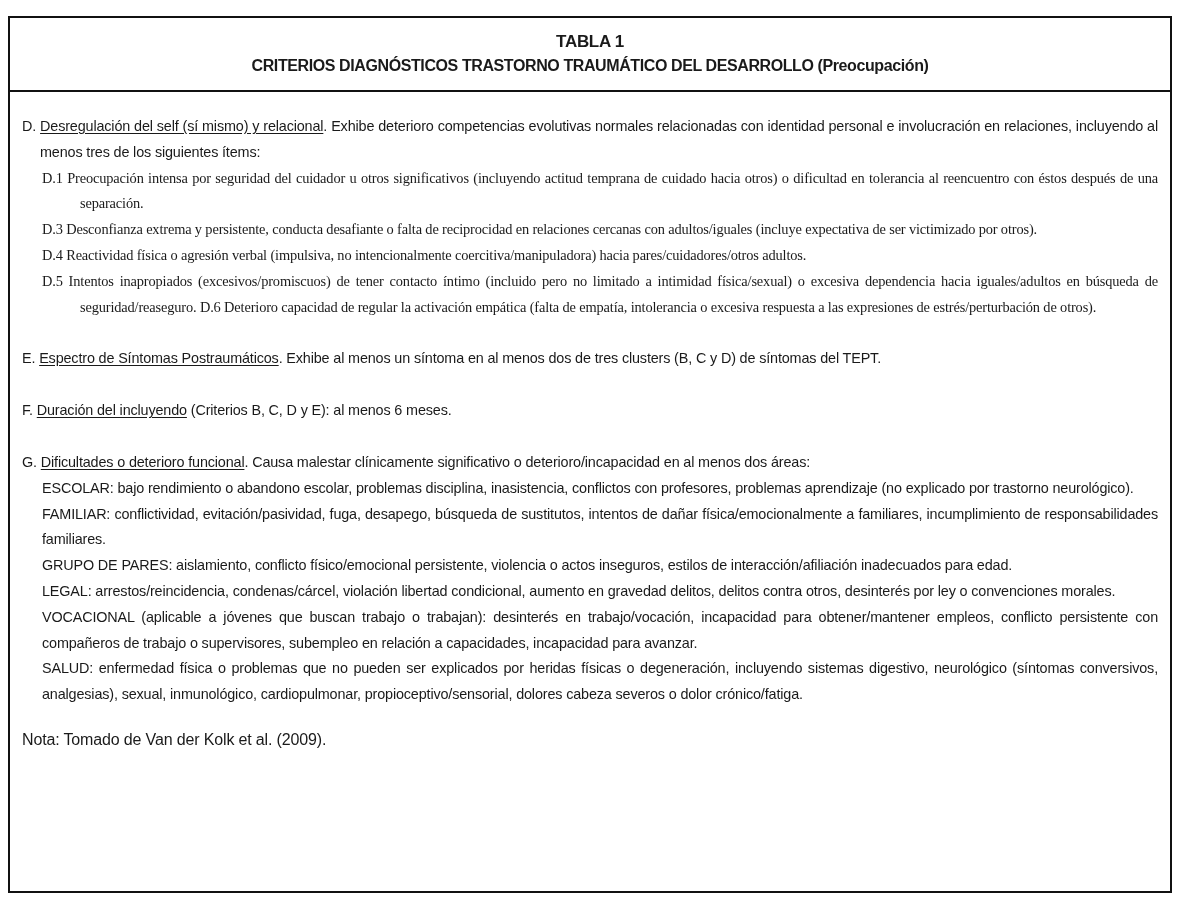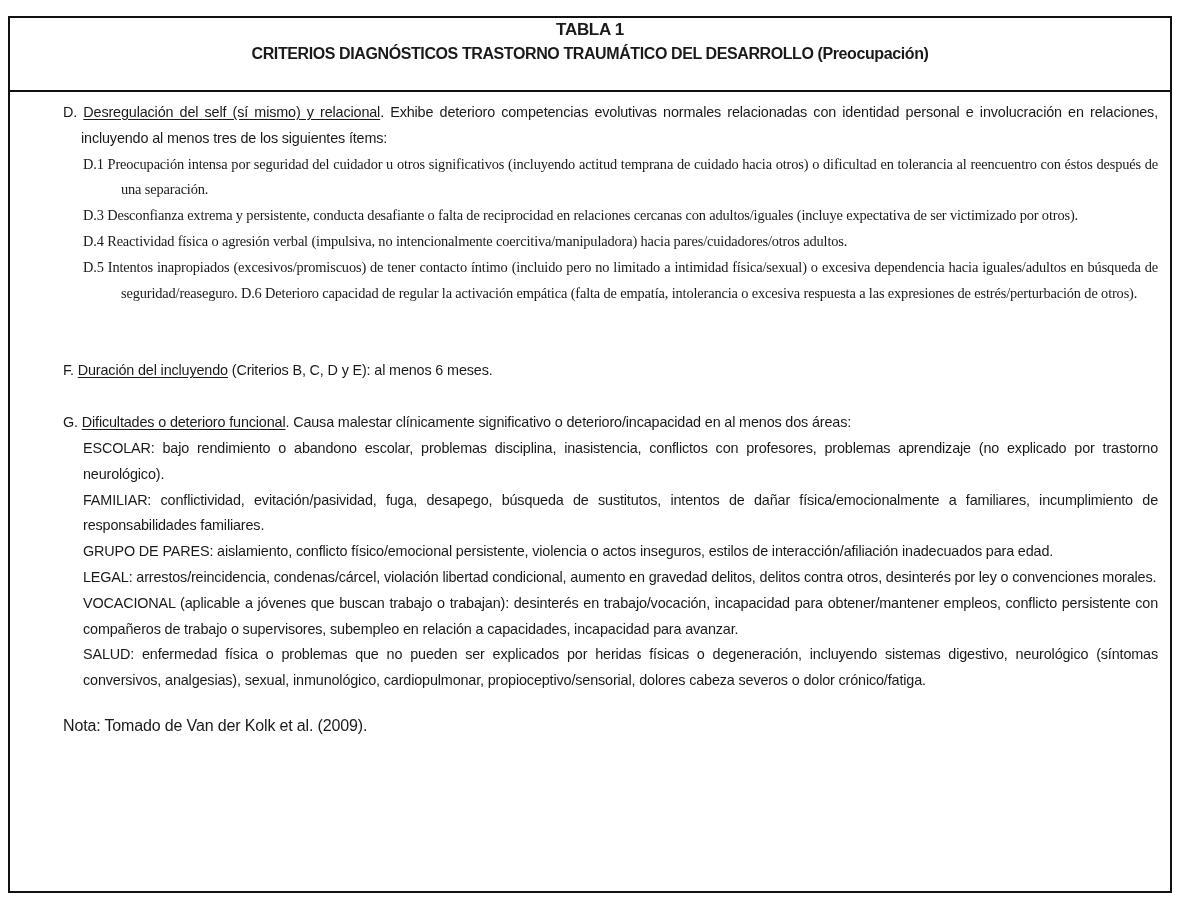--- a/index.html
+++ b/index.html
@@ -4,26 +4,26 @@
 <style>
   html, body { margin: 0; padding: 0; background: #ffffff; }
   body { width: 1181px; height: 899px; position: relative; overflow: hidden;
          font-family: "Liberation Sans", "DejaVu Sans", sans-serif; color: #1a1a1a; }
   .table-box {
     position: absolute; left: 8px; top: 16px; width: 1164px; height: 877px;
     border: 2px solid #111; box-sizing: border-box;
   }
   .header {
     height: 74px; border-bottom: 2px solid #111; text-align: center;
-    display: flex; flex-direction: column; box-sizing: border-box;
+    display: flex; flex-direction: column; justify-content: center; box-sizing: border-box;
   }
   .header .t1 { font-size: 17px; font-weight: bold; line-height: 24px; letter-spacing: -0.3px; }
   .header .t2 { font-size: 16px; font-weight: bold; line-height: 24px; letter-spacing: -0.4px; }
   .header .t2 .cont { font-weight: bold; }
-  .body { padding: 8px 12px 0 12px; font-size: 14.4px; line-height: 25.8px; letter-spacing: -0.15px; margin-left: 41px; }
+  .body { padding: 22px 12px 0 12px; font-size: 14.4px; line-height: 25.8px; letter-spacing: -0.15px; }
   .para { text-align: justify; margin: 0; }
   .hang1 { padding-left: 18px; text-indent: -18px; }
   .item { padding-left: 58px; text-indent: -38px; margin: 0; text-align: justify; font-family: Liberation Serif, serif; }
   .area { padding-left: 20px; margin: 0; text-align: justify; }
   .u { text-decoration: underline; text-underline-offset: 2px; }
   .gap { height: 26px; }
   .note { font-size: 16px; margin-top: 22px; line-height: 20px; }
 </style>
 </head>
 <body>
@@ -40,20 +40,21 @@
   <div class="body">
 
     <p class="para hang1"><span>D. </span><span class="u">Desregulación del self (sí mismo) y relacional</span><span>. Exhibe deterioro competencias evolutivas normales relacionadas con identidad personal e involucración en relaciones, incluyendo al menos tres de los siguientes ítems:</span></p>
     <p class="item">D.1 Preocupación intensa por seguridad del cuidador u otros significativos (incluyendo actitud temprana de cuidado hacia otros) o dificultad en tolerancia al reencuentro con éstos después de una separación.</p>
     <p class="item">D.3 Desconfianza extrema y persistente, conducta desafiante o falta de reciprocidad en relaciones cercanas con adultos/iguales (incluye expectativa de ser victimizado por otros).</p>
     <p class="item">D.4 Reactividad física o agresión verbal (impulsiva, no intencionalmente coercitiva/manipuladora) hacia pares/cuidadores/otros adultos.</p>
     <p class="item">D.5 Intentos inapropiados (excesivos/promiscuos) de tener contacto íntimo (incluido pero no limitado a intimidad física/sexual) o excesiva dependencia hacia iguales/adultos en búsqueda de seguridad/reaseguro. D.6 Deterioro capacidad de regular la activación empática (falta de empatía, intolerancia o excesiva respuesta a las expresiones de estrés/perturbación de otros).</p>
 
     <div class="gap"></div>
 
+    <p class="para"><span>E. </span><span class="u">Espectro de Síntomas Postraumáticos</span><span>. Exhibe al menos un síntoma en al menos dos de tres clusters (B, C y D) de síntomas del TEPT.</span></p>
 
     <div class="gap"></div>
 
     <p class="para"><span>F. </span><span class="u">Duración del incluyendo</span><span> (Criterios B, C, D y E): al menos 6 meses.</span></p>
 
     <div class="gap"></div>
 
     <p class="para"><span>G. </span><span class="u">Dificultades o deterioro funcional</span><span>. Causa malestar clínicamente significativo o deterioro/incapacidad en al menos dos áreas:</span></p>
     <p class="area">ESCOLAR: bajo rendimiento o abandono escolar, problemas disciplina, inasistencia, conflictos con profesores, problemas aprendizaje (no explicado por trastorno neurológico).</p>
     <p class="area">FAMILIAR: conflictividad, evitación/pasividad, fuga, desapego, búsqueda de sustitutos, intentos de dañar física/emocionalmente a familiares, incumplimiento de responsabilidades familiares.</p>

